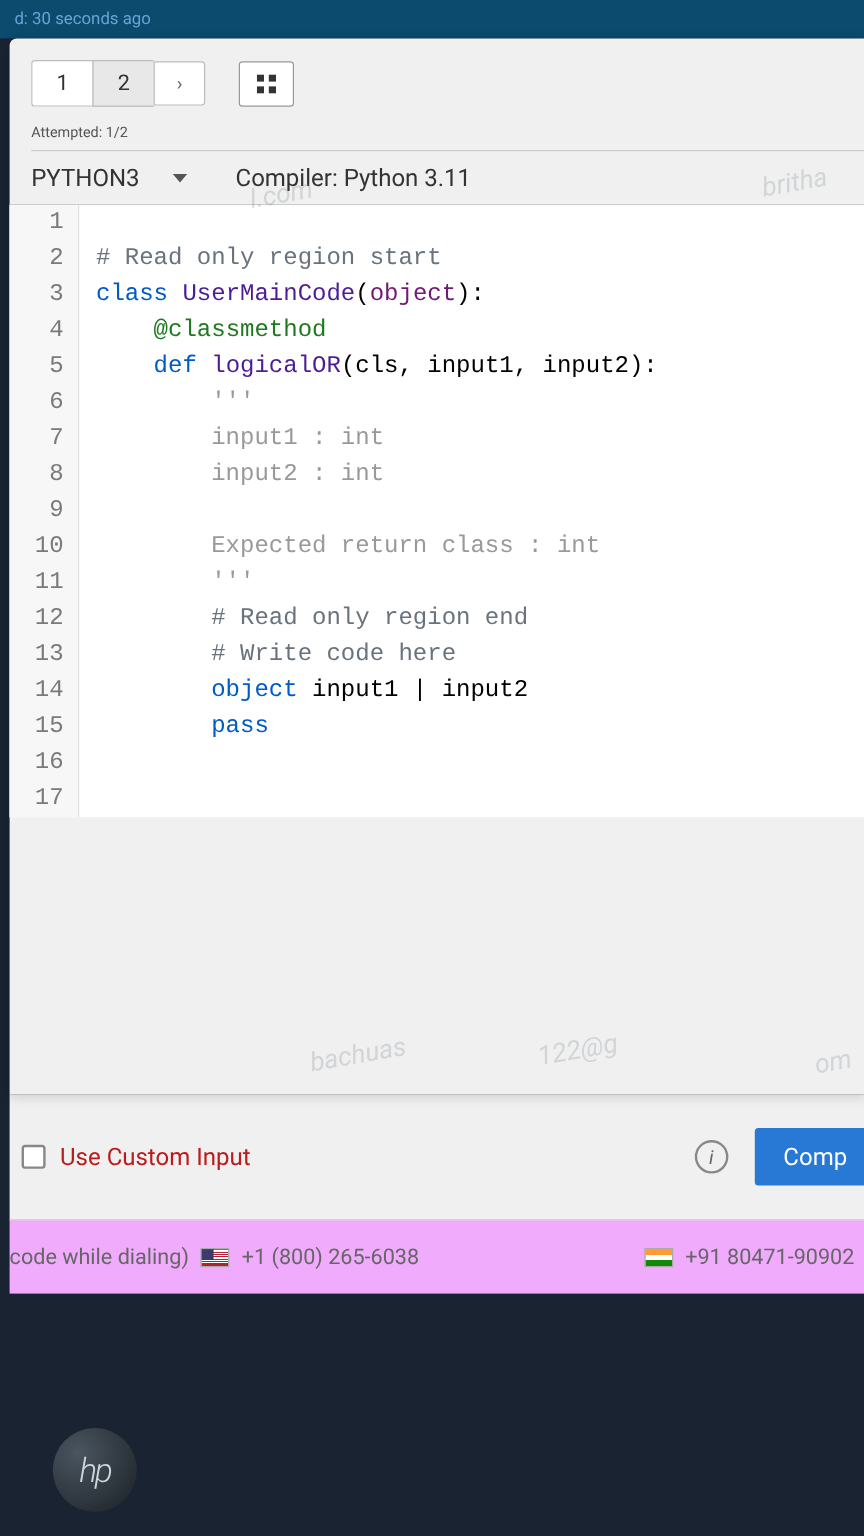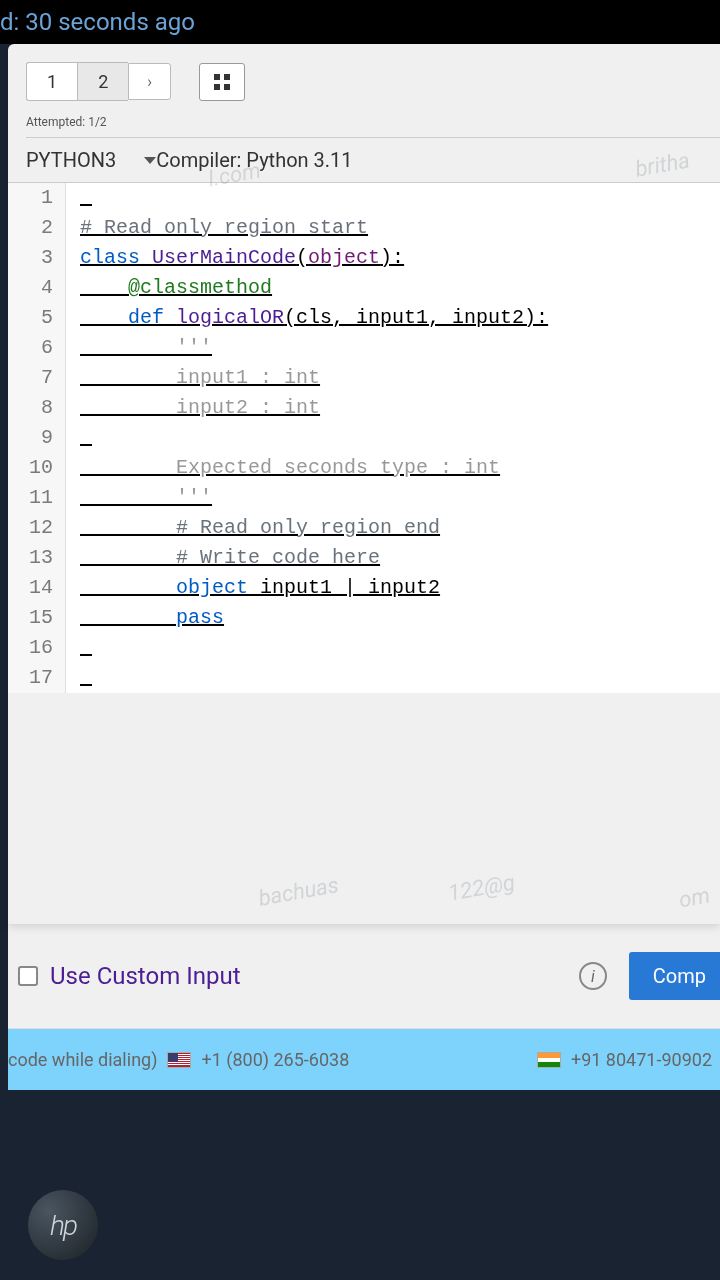--- a/index.html
+++ b/index.html
@@ -6,23 +6,23 @@
   body {
     font-family: -apple-system, BlinkMacSystemFont, "Segoe UI", Roboto, Arial, sans-serif;
     background: #1a2332;
     width: 720px;
     height: 1280px;
     overflow: hidden;
     position: relative;
   }
   .top-status {
     color: #6ba3d6;
-    font-size: 24px;
-    padding: 8px 0 8px 0;
-    background: #000000;
+    font-size: 14px;
+    padding: 8px 0 8px 12px;
+    background: #0c4a6e;
   }
   .main-panel {
     background: #f0f0f0;
     border-radius: 6px 0 0 0;
     margin-left: 8px;
     height: 880px;
     position: relative;
     box-shadow: 0 2px 10px rgba(0,0,0,0.15);
   }
   .tabs-row {
@@ -65,20 +65,21 @@
     font-size: 12px;
     color: #555;
     border-bottom: 1px solid #ccc;
     padding-bottom: 8px;
   }
   .lang-row {
     display: flex;
     align-items: center;
     padding: 10px 18px;
     border-bottom: 1px solid #ccc;
+    gap: 40px;
   }
   .lang-select {
     font-size: 20px;
     color: #333;
     display: flex;
     align-items: center;
     gap: 28px;
     cursor: pointer;
   }
   .caret-down {
@@ -106,21 +107,20 @@
     padding-right: 12px;
     color: #7a7a7a;
     background: #f7f7f7;
     border-right: 1px solid #e0e0e0;
     user-select: none;
     flex-shrink: 0;
   }
   .code {
     padding-left: 14px;
     white-space: pre;
-    text-decoration: underline;
   }
   .c-comment { color: #6a737d; }
   .c-classkw { color: #005cc5; }
   .c-defkw   { color: #005cc5; }
   .c-class   { color: #4c1d95; }
   .c-obj     { color: #701a75; }
   .c-deco    { color: #1f7a1f; }
   .c-ret     { color: #005cc5; }
   .c-str     { color: #999; }
   .watermark {
@@ -139,42 +139,42 @@
     margin-left: 8px;
     padding: 28px 0 28px 10px;
   }
   .ci-left { display: flex; align-items: center; gap: 12px; }
   .checkbox {
     width: 20px; height: 20px;
     border: 2px solid #888;
     border-radius: 3px;
     background: #fff;
   }
-  .ci-label { font-size: 24px; color: #4c1d95; }
+  .ci-label { font-size: 20px; color: #b91c1c; }
   .ci-right { display: flex; align-items: center; gap: 22px; }
   .info-icon {
     width: 28px; height: 28px;
     border: 2px solid #888;
     border-radius: 50%;
     display: flex; align-items: center; justify-content: center;
     color: #666; font-style: italic; font-size: 16px;
   }
   .compile-btn {
     background: #2879d6;
     color: #fff;
     font-size: 20px;
     padding: 12px 14px 12px 24px;
     border-radius: 3px 0 0 3px;
     cursor: pointer;
     text-align: center;
   }
   .footer-row {
     display: flex;
     align-items: center;
-    background: #7dd3fc;
+    background: #f0abfc;
     margin-left: 8px;
     padding: 20px 8px 20px 0;
     font-size: 18px;
     color: #666;
     gap: 10px;
     border-top: 1px solid #ddd;
   }
   .flag {
     width: 24px; height: 16px;
     display: inline-block;
@@ -186,21 +186,21 @@
   }
   .flag-us::before {
     content:""; position:absolute; left:0; top:0; width:10px; height:9px; background:#3c3b6e;
   }
   .flag-in {
     background: linear-gradient(#ff9933 0 33%, #fff 33% 66%, #138808 66% 100%);
   }
   .hp-logo {
     position: absolute;
     bottom: 20px;
-    left: 28px;
+    left: 44px;
     width: 70px; height: 70px;
     border-radius: 50%;
     background: radial-gradient(circle at 30% 30%, #4a5560, #1a2026);
     display: flex; align-items: center; justify-content: center;
     color: #d0d5db;
     font-style: italic;
     font-size: 28px;
     letter-spacing: -2px;
     font-weight: 300;
   }
@@ -268,21 +268,21 @@
       <div class="editor-line">
         <div class="gutter">8</div>
         <div class="code">        <span class="c-str">input2 : int</span></div>
       </div>
       <div class="editor-line">
         <div class="gutter">9</div>
         <div class="code">&nbsp;</div>
       </div>
       <div class="editor-line">
         <div class="gutter">10</div>
-        <div class="code">        <span class="c-str">Expected seconds type : int</span></div>
+        <div class="code">        <span class="c-str">Expected return class : int</span></div>
       </div>
       <div class="editor-line">
         <div class="gutter">11</div>
         <div class="code">        <span class="c-str">'''</span></div>
       </div>
       <div class="editor-line">
         <div class="gutter">12</div>
         <div class="code">        <span class="c-comment"># Read only region end</span></div>
       </div>
       <div class="editor-line">

